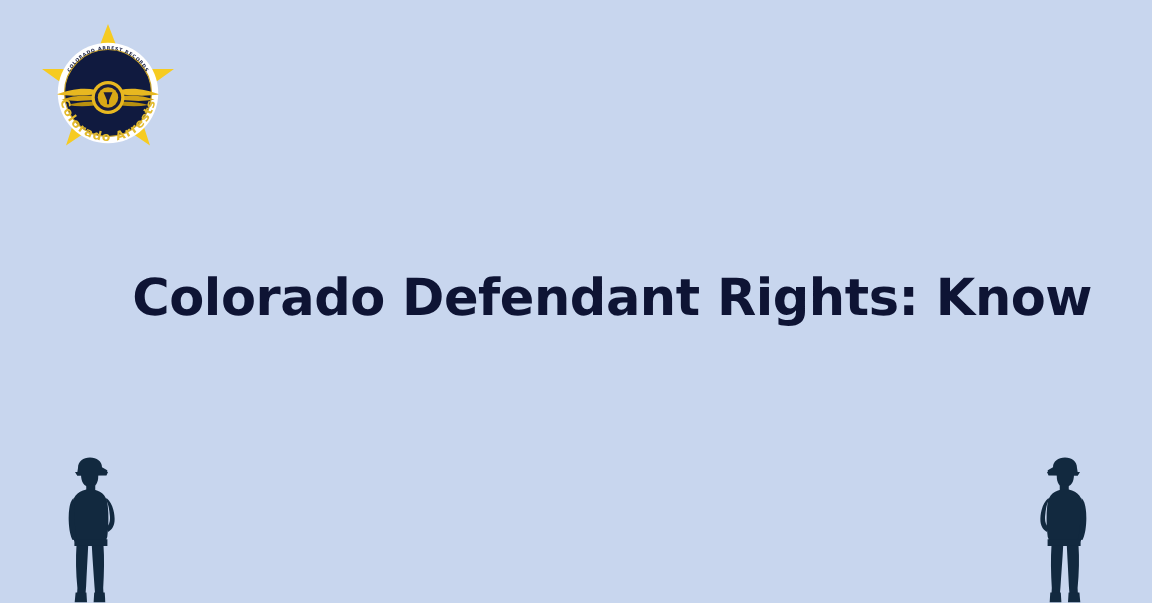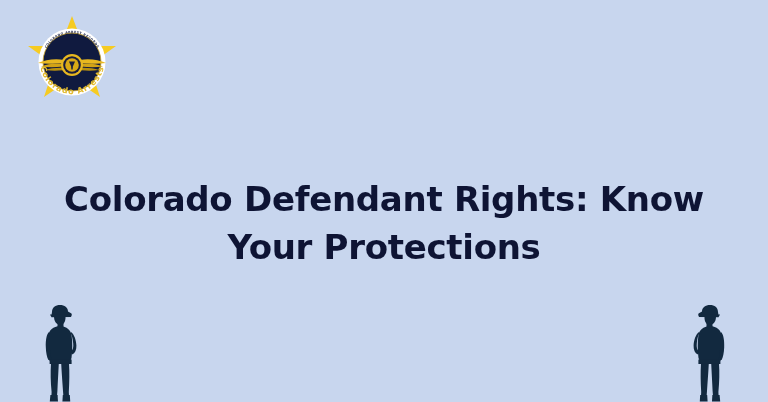--- a/index.html
+++ b/index.html
@@ -33,21 +33,21 @@
     width: 98px;
     height: 98px;
   }
 
   
   .headline {
     position: absolute;
     left: 0;
     top: 152px;
     width: 768px;
-    text-align: center;
+    text-align: right;
     color: #0e1434;
     font-family: "DejaVu Sans", sans-serif;
     font-weight: 700;
     font-size: 34px;
     line-height: 48px;
     letter-spacing: -0.3px;
     padding: 0 40px;
     box-sizing: border-box;
   }
   .headline .ln {
@@ -116,21 +116,20 @@
       </text>
 
       <text font-family="DejaVu Sans, sans-serif" font-size="8.2" font-weight="700" letter-spacing="0.8" fill="#e3bb2e">
         <textPath href="#arcBottom" startOffset="50%" text-anchor="middle">Colorado Arrests</textPath>
       </text>
     </svg>
   </div>
 
   <h1 class="headline">
     <span class="ln">Colorado Defendant Rights: Know</span>
-    <span class="ln">Your Protections</span>
   </h1>
 
   <div class="officer officer-left">
     <svg viewBox="0 0 62 100" xmlns="http://www.w3.org/2000/svg" aria-hidden="true">
       <g fill="#12293f">
 
         <path d="M 22,10 C 22,5.5 25.5,3 30,3 C 34.5,3 38,5.5 38,9.5
                  L 41.5,11.5 L 41.5,13 L 21.5,13 Z"></path>
 
         <path d="M 20,12.6 L 42,12.6 L 41,15 L 21.5,15.2 Z"></path>

